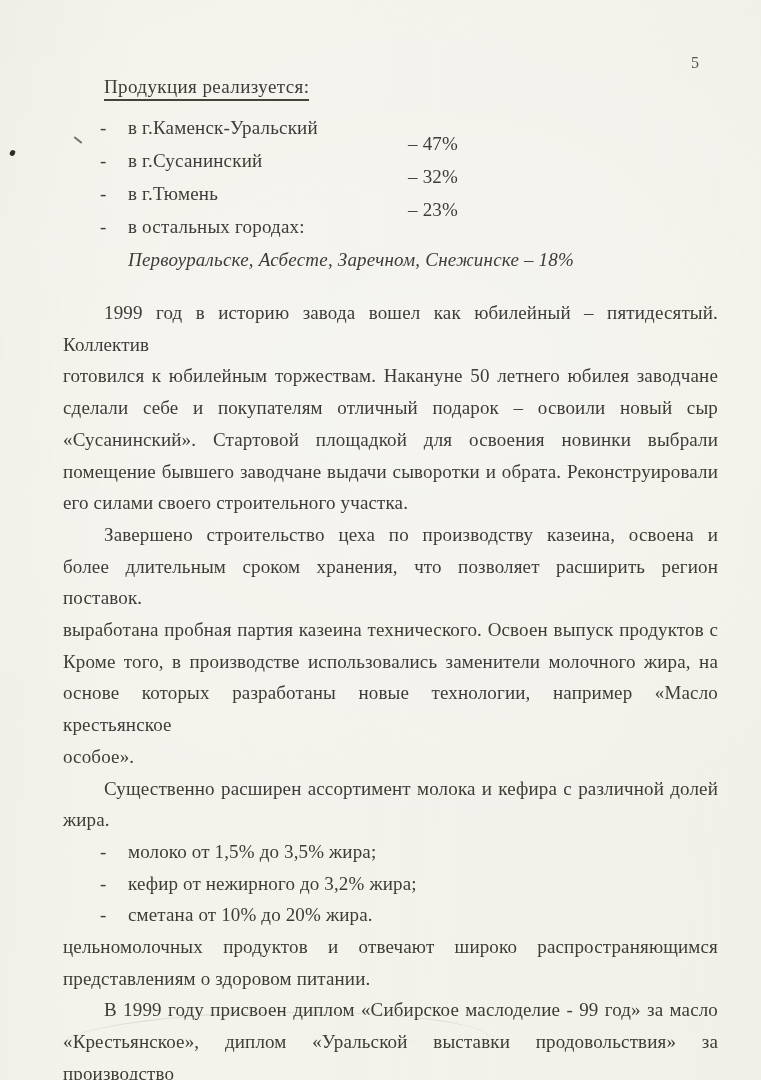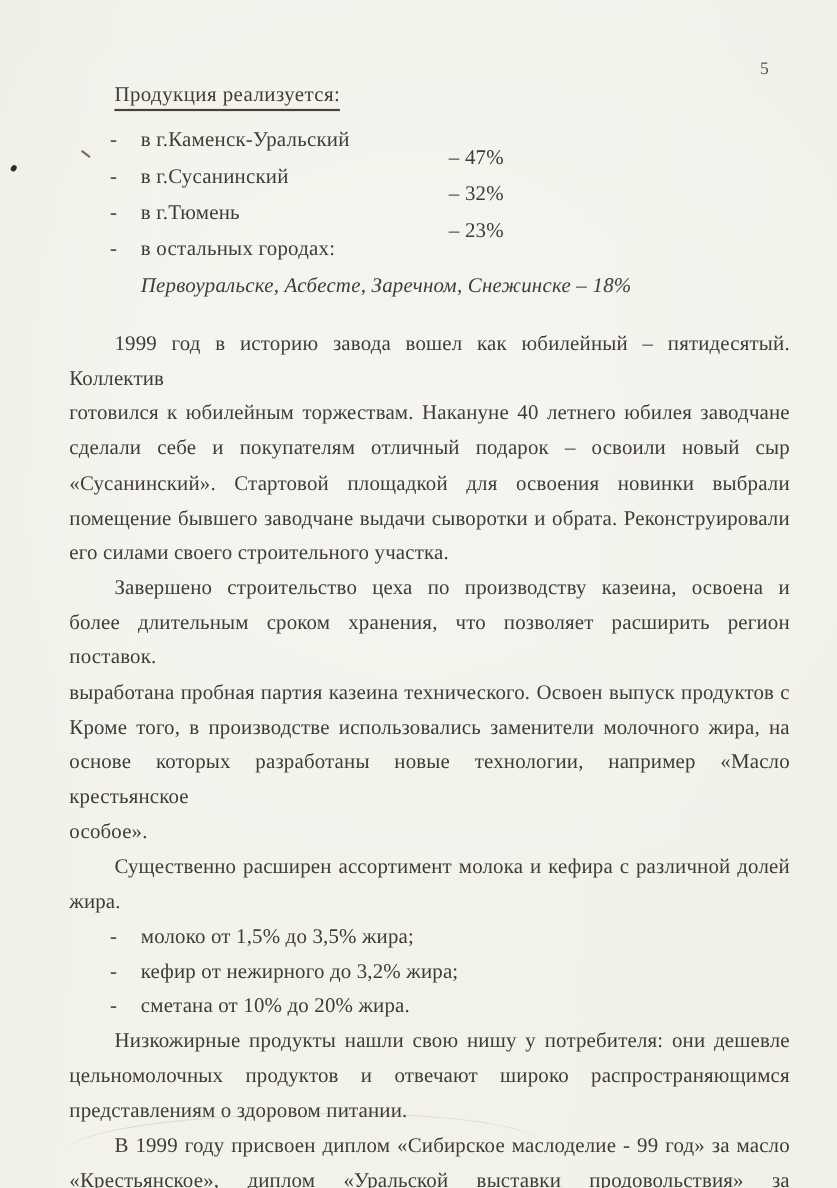--- a/index.html
+++ b/index.html
@@ -148,34 +148,33 @@
       <div class="dist-row"><span class="dash">-</span><span>в г.Каменск-Уральский</span><span class="val">– 47%</span></div>
       <div class="dist-row"><span class="dash">-</span><span>в г.Сусанинский</span><span class="val">– 32%</span></div>
       <div class="dist-row"><span class="dash">-</span><span>в г.Тюмень</span><span class="val">– 23%</span></div>
       <div class="dist-row"><span class="dash">-</span><span>в остальных городах:</span></div>
       <div class="dist-detail">Первоуральске, Асбесте, Заречном, Снежинске – 18%</div>
     </div>
 </div>
 
 <div class="body-text" id="body-text">
     <div class="line just indent">1999 год в историю завода вошел как юбилейный – пятидесятый. Коллектив</div>
-    <div class="line just">готовился к юбилейным торжествам. Накануне 40 летнего юбилея заводчане</div>
+    <div class="line just">готовился к юбилейным торжествам. Накануне 50 летнего юбилея заводчане</div>
     <div class="line just">сделали себе и покупателям отличный подарок – освоили новый сыр</div>
     <div class="line just">«Сусанинский». Стартовой площадкой для освоения новинки выбрали</div>
     <div class="line just">помещение бывшего заводчане выдачи сыворотки и обрата. Реконструировали</div>
     <div class="line">его силами своего строительного участка.</div>
     <div class="line just indent">Завершено строительство цеха по производству казеина, освоена и</div>
     <div class="line just">более длительным сроком хранения, что позволяет расширить регион поставок.</div>
     <div class="line just">выработана пробная партия казеина технического. Освоен выпуск продуктов с</div>
     <div class="line just">Кроме того, в производстве использовались заменители молочного жира, на</div>
     <div class="line just">основе которых разработаны новые технологии, например «Масло крестьянское</div>
     <div class="line">особое».</div>
     <div class="line just indent">Существенно расширен ассортимент молока и кефира с различной долей</div>
     <div class="line">жира.</div>
     <div class="line bullet"><span class="dash">-</span><span>молоко от 1,5% до 3,5% жира;</span></div>
     <div class="line bullet"><span class="dash">-</span><span>кефир от нежирного до 3,2% жира;</span></div>
     <div class="line bullet"><span class="dash">-</span><span>сметана от 10% до 20% жира.</span></div>
-    <div class="line just indent">Низкожирные продукты нашли свою нишу у потребителя: они дешевле</div>
     <div class="line just">цельномолочных продуктов и отвечают широко распространяющимся</div>
     <div class="line">представлениям о здоровом питании.</div>
     <div class="line just indent">В 1999 году присвоен диплом «Сибирское маслоделие - 99 год» за масло</div>
     <div class="line just">«Крестьянское», диплом «Уральской выставки продовольствия» за производство</div>
   </div>
 
 </body></html>

